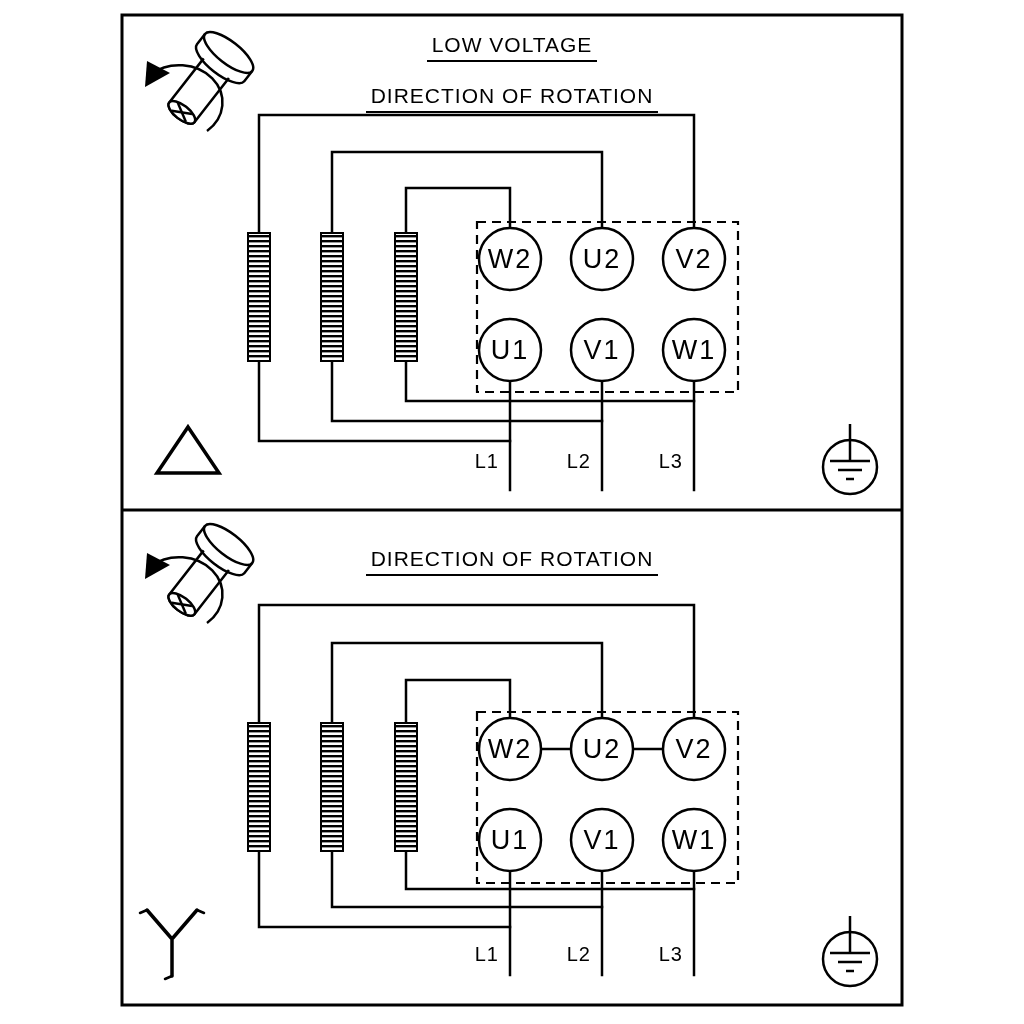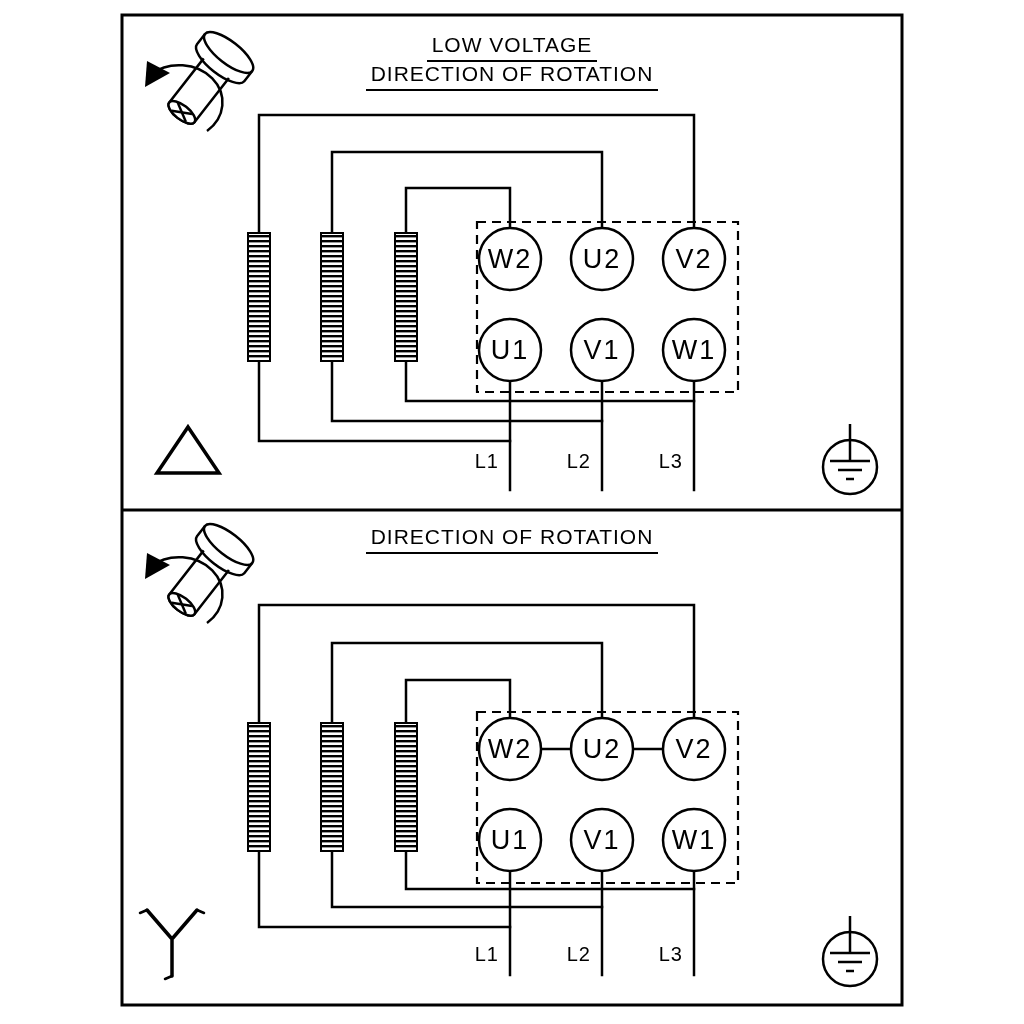--- a/index.html
+++ b/index.html
@@ -2,21 +2,21 @@
 <html><head>
 <meta charset="utf-8">
 <style>
   html,body{margin:0;padding:0;background:#ffffff;}
   .stage{position:relative;width:1024px;height:1024px;background:#ffffff;
          font-family:"Liberation Sans",sans-serif;overflow:hidden;}
   .stage > svg{position:absolute;left:0;top:0;display:block;}
   .title-block{position:absolute;left:122px;width:780px;text-align:center;color:#000;}
   .title-line{display:inline-block;border-bottom:2px solid #000;padding:0 5px 3px;
               font-size:21px;letter-spacing:1px;white-space:nowrap;text-align:center;}
-  .subtitle-row{margin-top:0;}
+  .subtitle-row{margin-top:22px;}
   text{font-family:"Liberation Sans",sans-serif;fill:#000;}
   .tlabel{font-size:27px;letter-spacing:2px;}
   .llabel{font-size:20px;letter-spacing:1px;}
 </style>
 </head>
 <body>
 
 <div class="stage">
   <svg width="1024" height="1024" viewBox="0 0 1024 1024">
     <defs>

